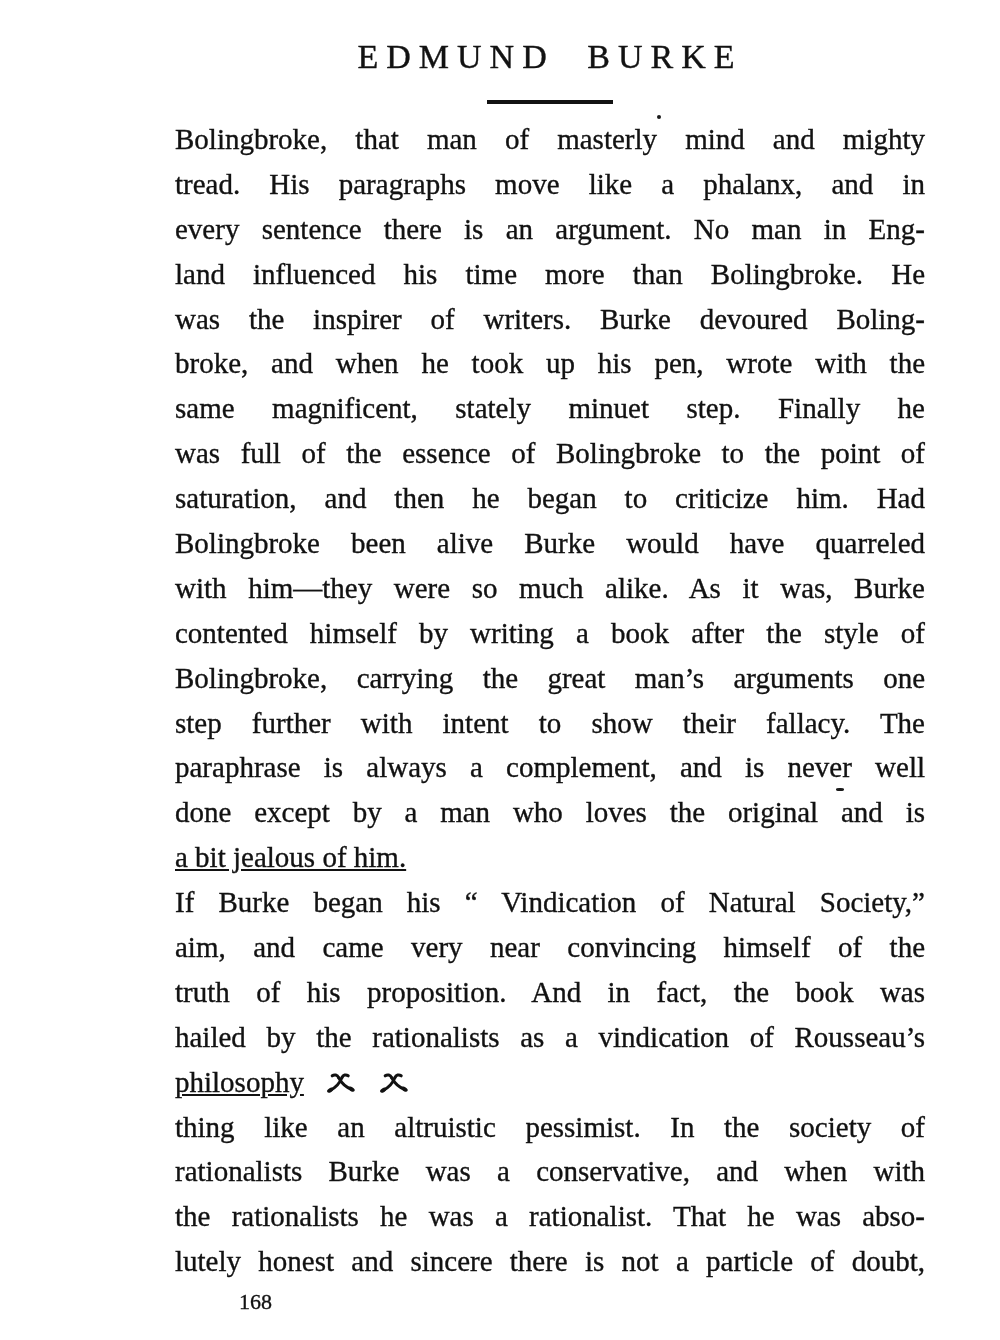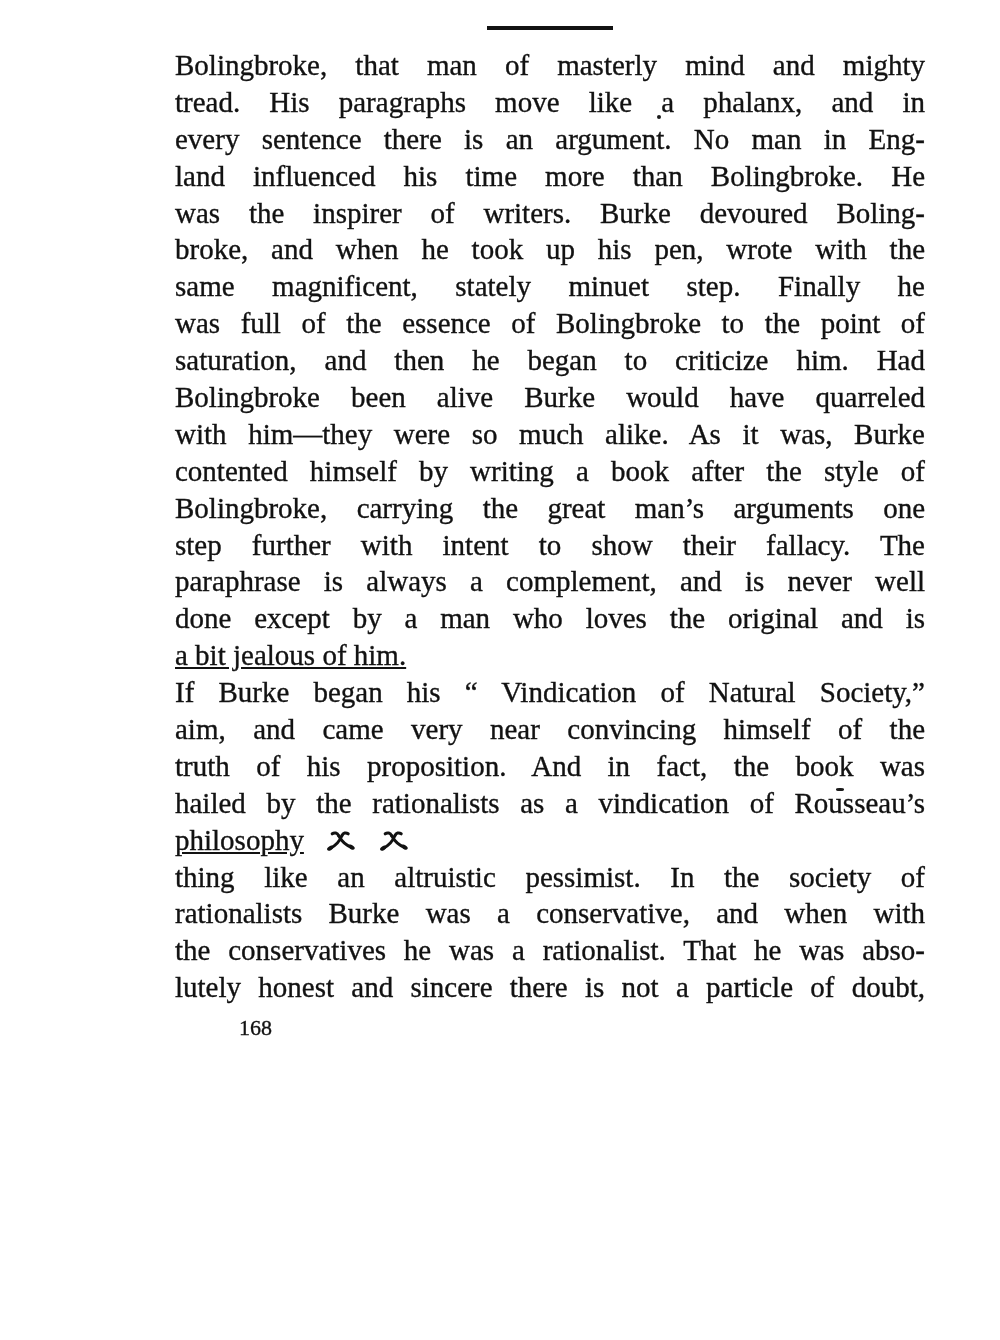--- a/index.html
+++ b/index.html
@@ -43,20 +43,21 @@
     font-size: 29px;
     line-height: 36.9px;
     -webkit-text-stroke: 0.35px #121212;
   }
   .line {
     text-align: justify;
     text-align-last: justify;
     height: 36.9px;
     white-space: nowrap;
     overflow: visible;
+    margin-top: 8px;
   }
   .line.flush {
     text-align-last: left;
     text-decoration: underline;
   }
   .fleuron {
     display: inline-block;
     vertical-align: -2px;
     margin-left: 21px;
   }
@@ -85,20 +86,21 @@
     height: 3px;
     border-radius: 40%;
   }
 </style>
 </head>
 <body>
 
 <div class="page">
 
   <div class="column">
+    <div class="title">EDMUND BURKE</div>
     <div class="title-rule"></div>
     <div class="text-block">
         <div class="line"><span>Bolingbroke, that man of masterly mind and mighty</span></div>
         <div class="line"><span>tread. His paragraphs move like a phalanx, and in</span></div>
         <div class="line"><span>every sentence there is an argument. No man in Eng-</span></div>
         <div class="line"><span>land influenced his time more than Bolingbroke. He</span></div>
         <div class="line"><span>was the inspirer of writers. Burke devoured Boling-</span></div>
         <div class="line"><span>broke, and when he took up his pen, wrote with the</span></div>
         <div class="line"><span>same magnificent, stately minuet step. Finally he</span></div>
         <div class="line"><span>was full of the essence of Bolingbroke to the point of</span></div>
@@ -133,21 +135,21 @@
         <path d="M17 5.5 C18 2.8 21 2.2 23.2 3.8"></path>
         <path d="M13.5 5.5 C12.4 2.8 9.4 2.2 7.2 3.8"></path>
       </g>
       <g fill="#121212">
         <ellipse cx="5.2" cy="18.2" rx="3.4" ry="2" transform="rotate(-32 5.2 18.2)"></ellipse>
         <ellipse cx="26.6" cy="17.2" rx="3.4" ry="2" transform="rotate(32 26.6 17.2)"></ellipse>
       </g>
     </svg></div>
         <div class="line"><span>thing like an altruistic pessimist. In the society of</span></div>
         <div class="line"><span>rationalists Burke was a conservative, and when with</span></div>
-        <div class="line"><span>the conservatives he was a rationalist. That he was abso-</span></div>
+        <div class="line"><span>the rationalists he was a rationalist. That he was abso-</span></div>
         <div class="line"><span>lutely honest and sincere there is not a particle of doubt,</span></div>
       </div>
     <div class="page-number">168</div>
   </div>
 
   <div class="speck speck-1"></div>
   <div class="speck speck-2"></div>
 
 </div>
 

